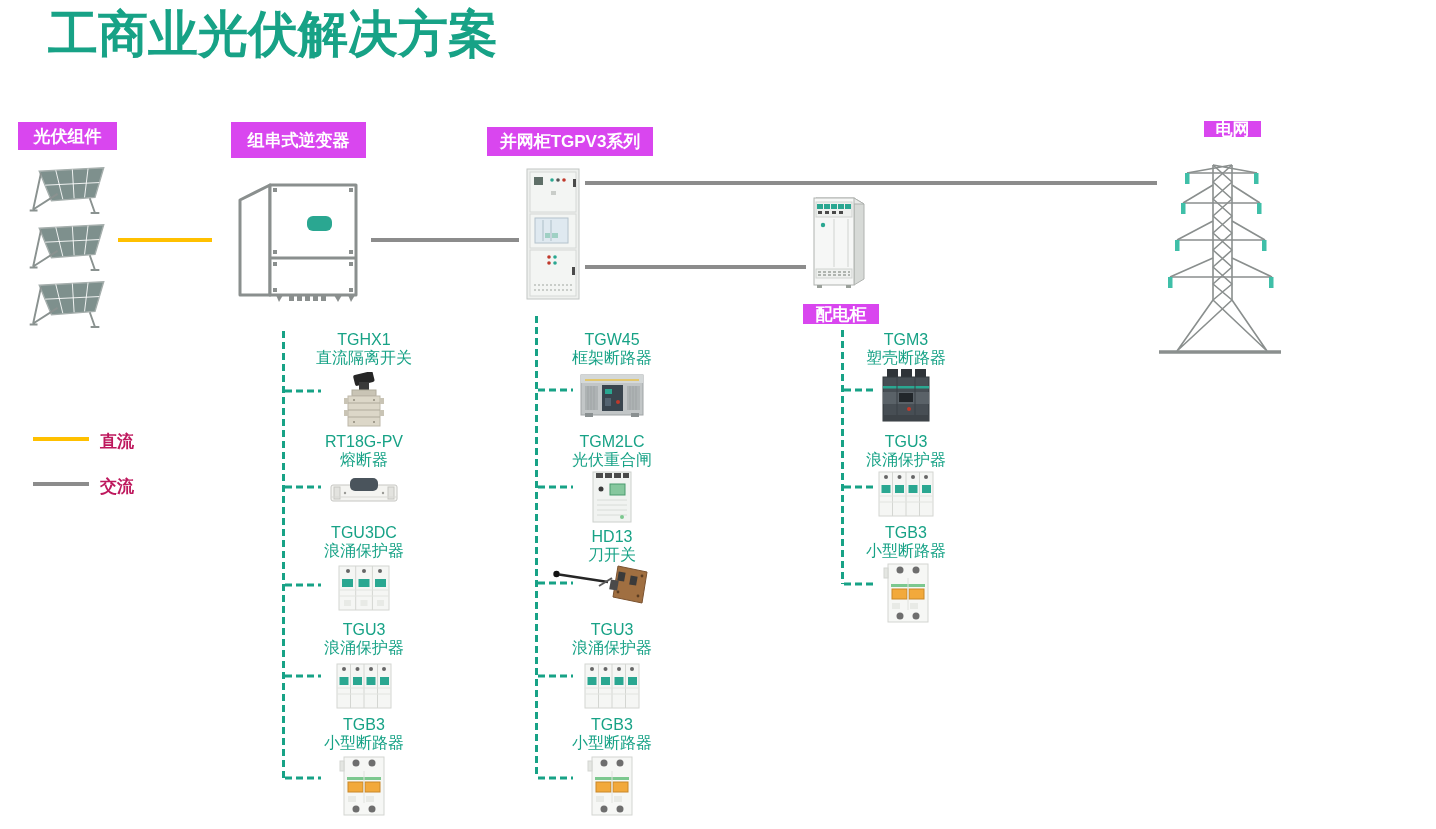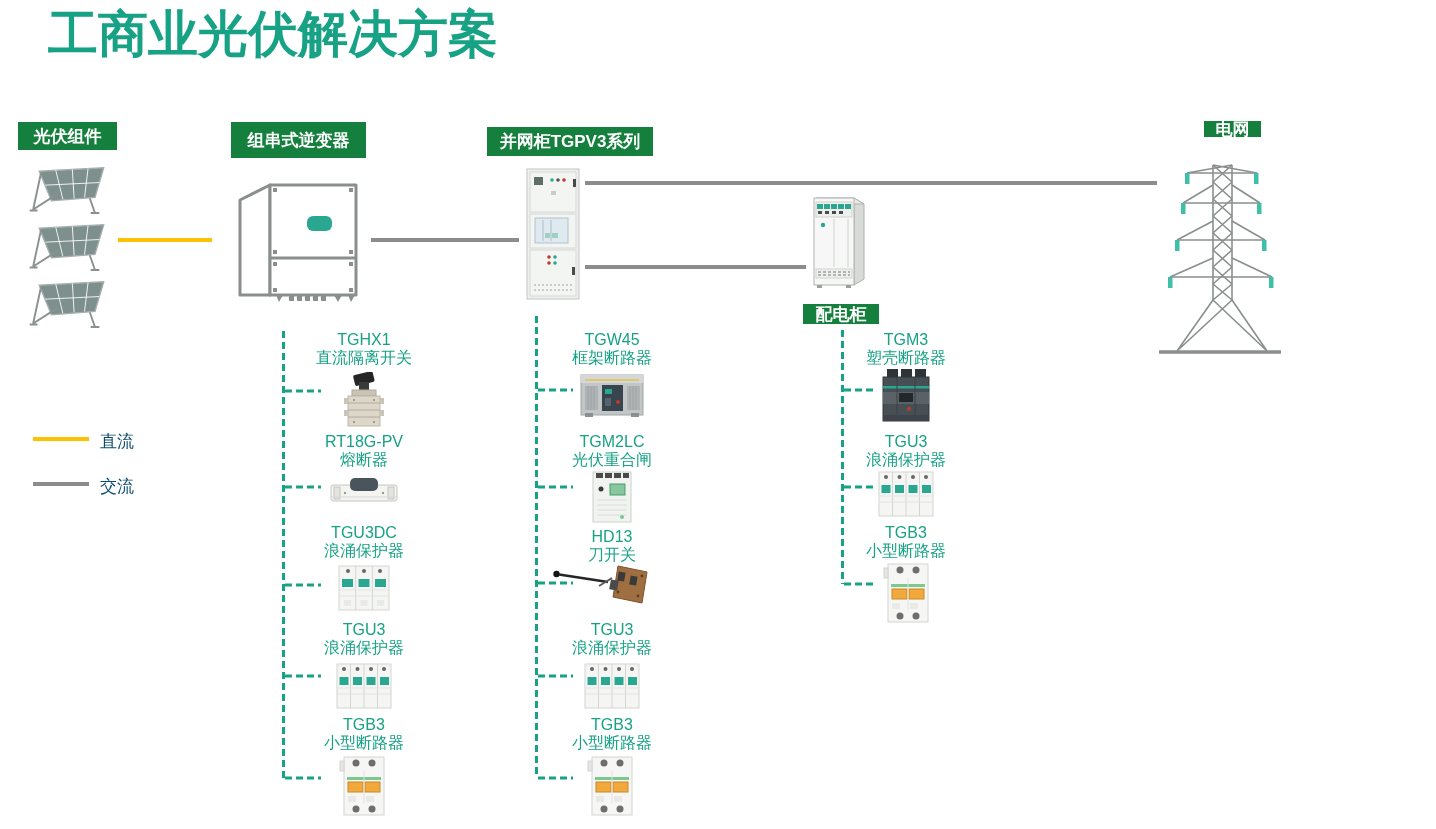--- a/index.html
+++ b/index.html
@@ -1,23 +1,23 @@
 <!DOCTYPE html>
 <html><head>
 <meta charset="utf-8">
 <style>
   html,body{margin:0;padding:0;width:1436px;height:829px;background:#fff;
     font-family:"Liberation Sans","DejaVu Sans",sans-serif;overflow:hidden;position:relative}
   .abs{position:absolute}
   .title{position:absolute;left:48px;top:8px;font-size:50px;font-weight:bold;color:#17A286;letter-spacing:0;line-height:1.05}
-  .tag{position:absolute;background:#15803d;color:#fff;font-weight:bold;font-size:17px;
+  .tag{position:absolute;background:#d946ef;color:#fff;font-weight:bold;font-size:17px;
     display:flex;align-items:center;justify-content:center;white-space:nowrap}
   .item-text{position:absolute;width:170px;text-align:center;color:#17A286;font-weight:normal;
     font-size:16px;line-height:18px}
-  .legend-label{position:absolute;color:#0c4a6e;font-weight:normal;font-size:17px}
+  .legend-label{position:absolute;color:#be185d;font-weight:bold;font-size:17px}
   .legend-line{position:absolute;height:4px;width:56px}
   svg{display:block}
 </style>
 </head>
 <body>
 
 <svg width="0" height="0" style="position:absolute">
   <defs>
     <symbol id="sym-panel" viewBox="0 0 90 62">
       <polygon points="12,6 86,2 76,36 26,40" fill="#7E908D" stroke="#A5AEAC" stroke-width="1.6"></polygon>

